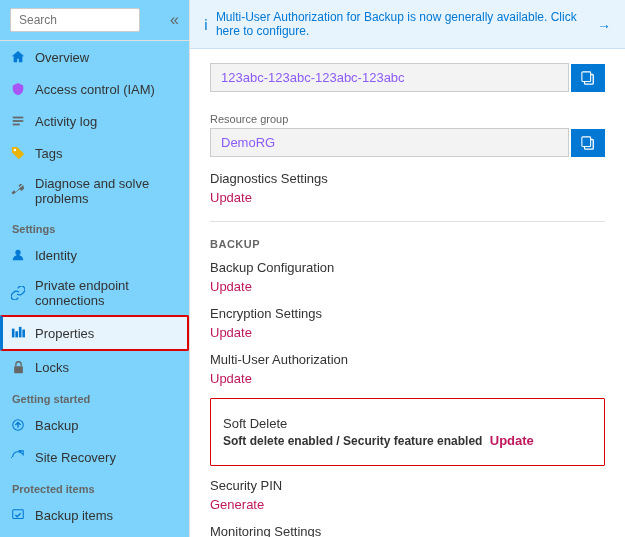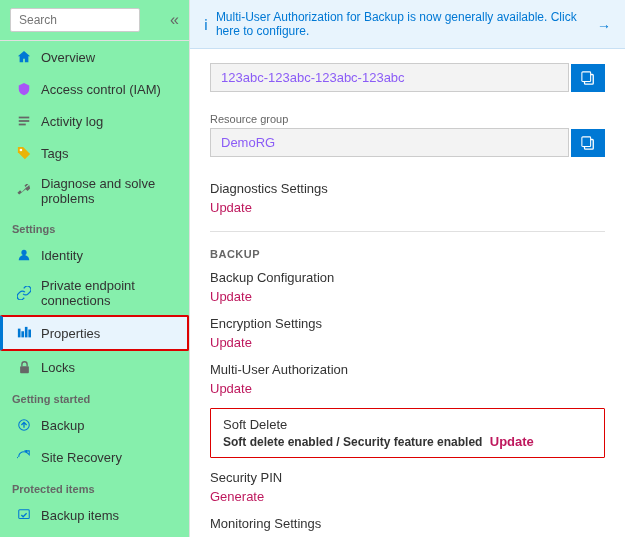--- a/index.html
+++ b/index.html
@@ -1,25 +1,25 @@
 <!DOCTYPE html>
 <html><head>
   <meta charset="utf-8">
   <style>
     * { box-sizing: border-box; margin: 0; padding: 0; }
     body { font-family: 'Segoe UI', Arial, sans-serif; font-size: 13px; color: #333; display: flex; height: 537px; width: 625px; overflow: hidden; background: #fff; }
 
     
-    .sidebar { width: 190px; min-width: 190px; background: #86efac; border-right: 1px solid #e0e0e0; display: flex; flex-direction: column; overflow-y: auto; overflow-x: hidden; }
+    .sidebar { width: 190px; min-width: 190px; background: #7dd3fc; border-right: 1px solid #e0e0e0; display: flex; flex-direction: column; overflow-y: auto; overflow-x: hidden; }
     .search-box { display: flex; align-items: center; padding: 8px 10px; border-bottom: 1px solid #e0e0e0; }
     .search-box input { border: 1px solid #ccc; border-radius: 2px; padding: 4px 8px; font-size: 12px; width: 130px; outline: none; }
     .collapse-btn { margin-left: auto; color: #666; cursor: pointer; font-size: 16px; }
 
     .sidebar-section-label { font-size: 11px; font-weight: 600; color: #666; padding: 10px 12px 4px 12px; text-transform: none; letter-spacing: 0; }
-    .sidebar-item { display: flex; align-items: center; padding: 7px 12px; cursor: pointer; color: #333; font-size: 13px; border-left: 3px solid transparent; }
+    .sidebar-item { display: flex; align-items: center; padding: 7px 6px; cursor: pointer; color: #333; font-size: 13px; border-left: 3px solid transparent; }
     .sidebar-item.active { background: #e8f4fd; border-left: 3px solid #0078d4; font-weight: 500; }
     .sidebar-item .icon { width: 18px; height: 18px; margin-right: 8px; display: flex; align-items: center; justify-content: center; flex-shrink: 0; }
 
     
     .main { flex: 1; overflow-y: auto; padding: 0; background: #f9f9f9; }
 
     .notification-bar { display: flex; align-items: center; background: #e8f4fd; padding: 10px 14px; font-size: 12px; color: #0078d4; border-bottom: 1px solid #c8e0f4; }
     .notification-bar .info-icon { margin-right: 8px; font-size: 15px; color: #0078d4; flex-shrink: 0; }
     .notification-bar .arrow { margin-left: auto; color: #0078d4; font-size: 14px; }
     .notification-text { flex: 1; }
@@ -33,21 +33,21 @@
 
     .section-divider { border: none; border-top: 1px solid #e0e0e0; margin: 16px 0; }
 
     .link-update { color: #be185d; cursor: pointer; font-size: 13px; text-decoration: none; display: inline-block; margin-top: 2px; }
 
     .section-title { font-size: 11px; font-weight: 600; color: #666; text-transform: uppercase; margin-bottom: 10px; letter-spacing: 0.5px; }
 
     .sub-section { margin-bottom: 12px; }
     .sub-section-title { font-size: 13px; font-weight: 500; color: #333; margin-bottom: 2px; }
 
-    .soft-delete-box { border: 1.5px solid #d00; padding: 8px 12px; margin-bottom: 12px; border-radius: 1px; }
+    .soft-delete-box { border: 1.5px solid #d00; padding: 17px 12px; margin-bottom: 12px; border-radius: 1px; }
     .soft-delete-box .sub-section-title { margin-bottom: 2px; }
     .soft-delete-desc { font-size: 12px; color: #333; font-weight: bold; }
     .soft-delete-desc .link-update { display: inline; margin-top: 0; }
 
     .properties-item-outline { border: 2px solid #d00; border-radius: 2px; }
   </style>
 </head>
 <body>
 
 <div class="sidebar">
@@ -199,21 +199,21 @@
     <div class="field-row">
       <input class="field-input" type="text" readonly="" value="DemoRG" style="">
       <button class="copy-btn" title="Copy">
         <svg width="14" height="14" viewBox="0 0 16 16" fill="white">
             <rect x="4" y="4" width="10" height="11" rx="1" stroke="white" stroke-width="1.5" fill="none"></rect>
             <rect x="1" y="1" width="10" height="11" rx="1" fill="#0078d4" stroke="white" stroke-width="1.2"></rect>
           </svg>
       </button>
     </div>
 
-    <div style="margin-top:24px;">
+    <div style="margin-top:14px;">
       <div class="sub-section-title">Diagnostics Settings</div>
       <a class="link-update">Update</a>
     </div>
 
     <hr class="section-divider">
 
     <div class="section-title">BACKUP</div>
 
     <div class="sub-section">
       <div class="sub-section-title">Backup Configuration</div>

